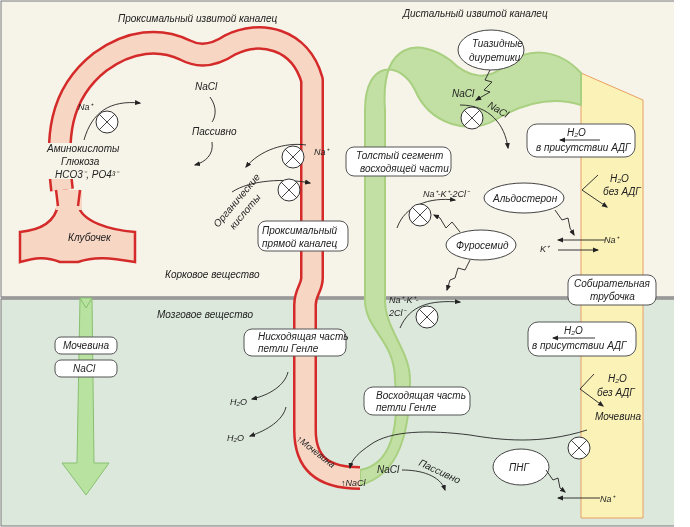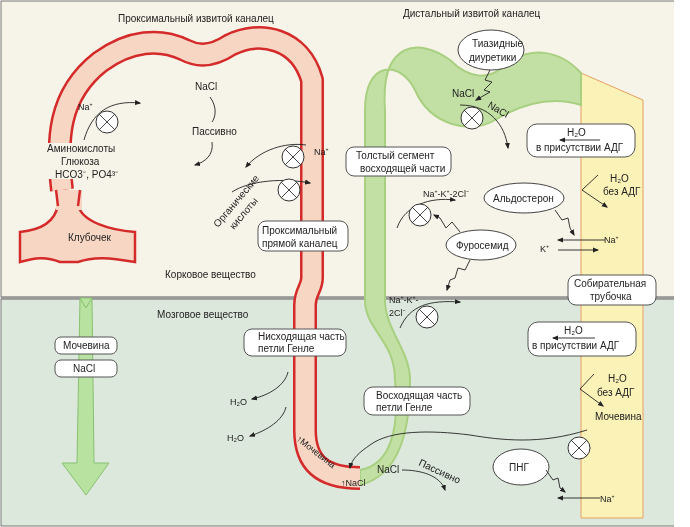--- a/index.html
+++ b/index.html
@@ -1,16 +1,16 @@
 <!DOCTYPE html>
 <html><head>
   <meta charset="utf-8">
   <style>
     html, body { margin: 0; padding: 0; background: #ffffff; }
-    #stage { position: relative; width: 674px; height: 527px; overflow: hidden; font-family: "Liberation Sans", sans-serif; }
+    #stage { position: relative; width: 674px; height: 527px; overflow: hidden; font-family: "Liberation Sans", sans-serif; font-style: italic; }
     svg { position: absolute; left: 0; top: 0; }
     .lbl { font-family: "Liberation Sans", sans-serif; font-size: 10px; fill: #222; }
     .lbl-sm { font-family: "Liberation Sans", sans-serif; font-size: 9px; fill: #222; }
     .box { fill: #ffffff; stroke: #555; stroke-width: 1; }
     .arr { fill: none; stroke: #222; stroke-width: 0.9; }
     .pump { fill: #ffffff; stroke: #333; stroke-width: 1; }
     .pumpx { stroke: #333; stroke-width: 0.9; }
   </style>
 </head>
 <body>

